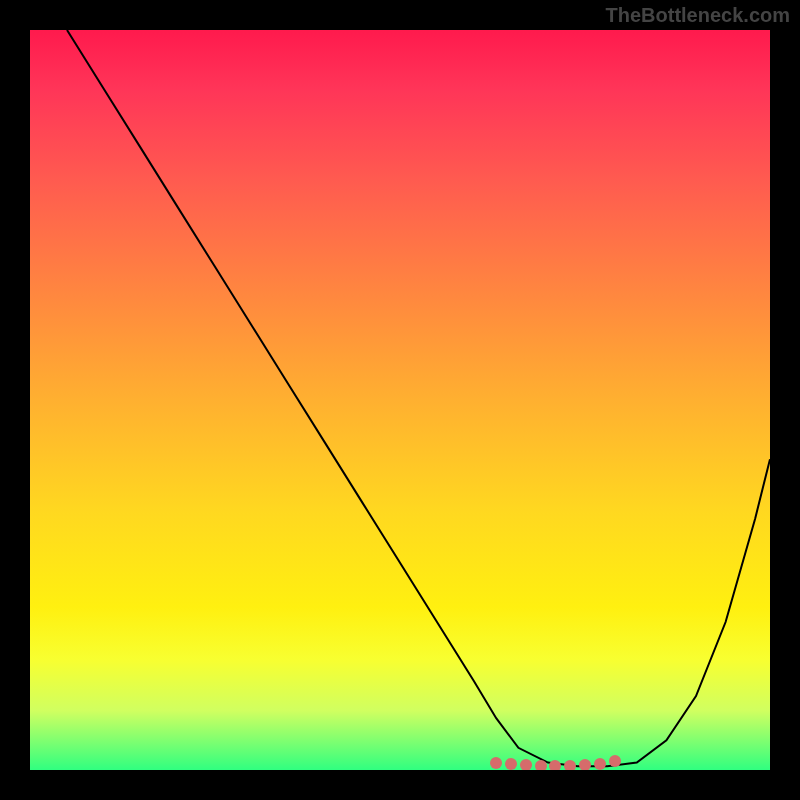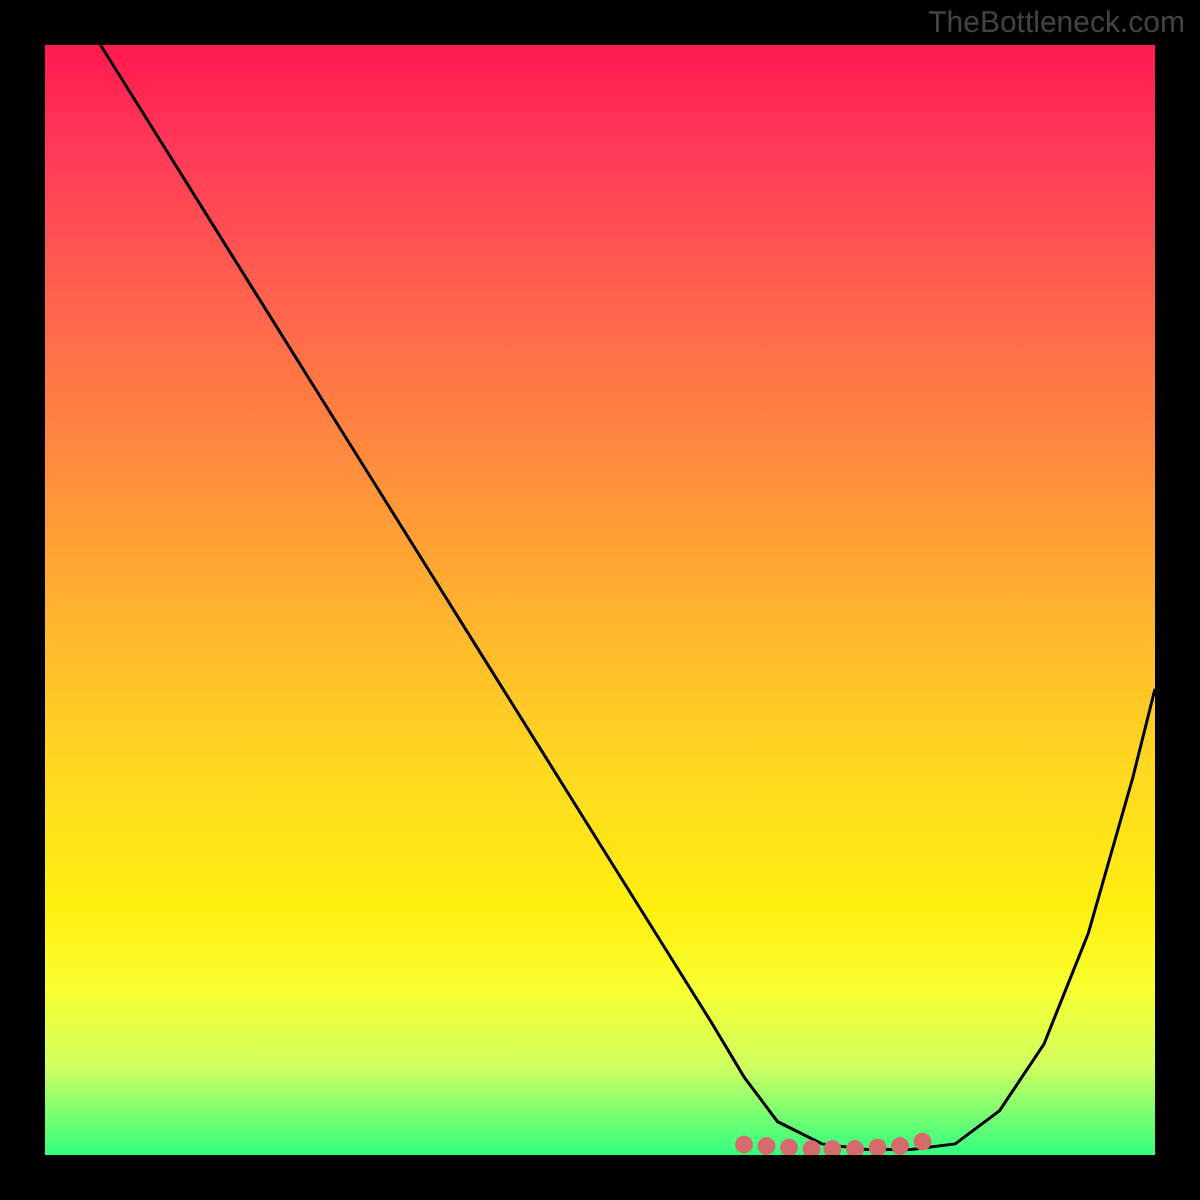--- a/index.html
+++ b/index.html
@@ -9,21 +9,21 @@
     background: #000;
     position: relative;
     font-family: Arial, sans-serif;
   }
   .watermark {
     position: absolute;
     top: 4px;
     right: 10px;
     color: #444;
     font-size: 20px;
-    font-weight: normal;
+    font-weight: bold;
     z-index: 10;
   }
   .plot-area {
     position: absolute;
     left: 30px;
     top: 30px;
     width: 740px;
     height: 740px;
     background: linear-gradient(to bottom,
       #ff1a4d 0%,

